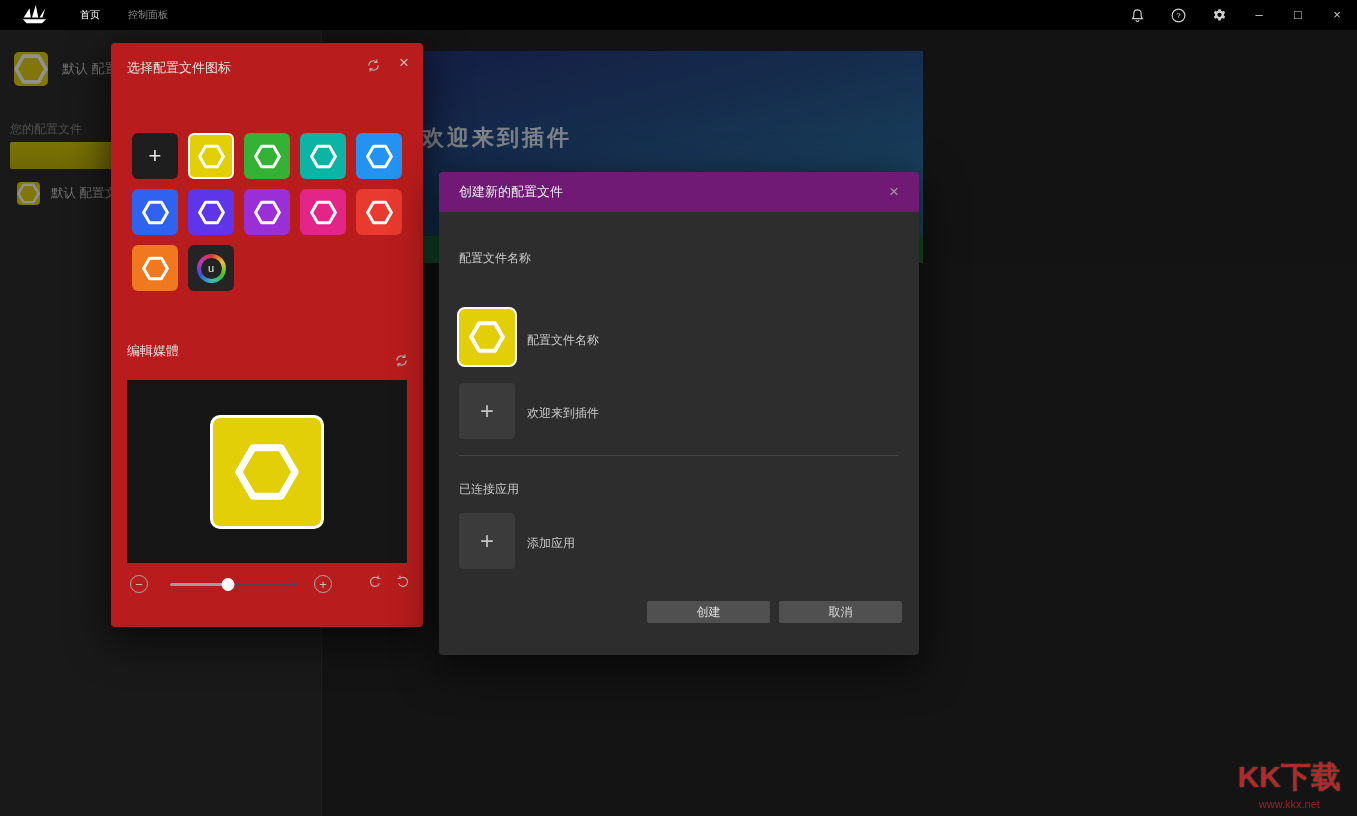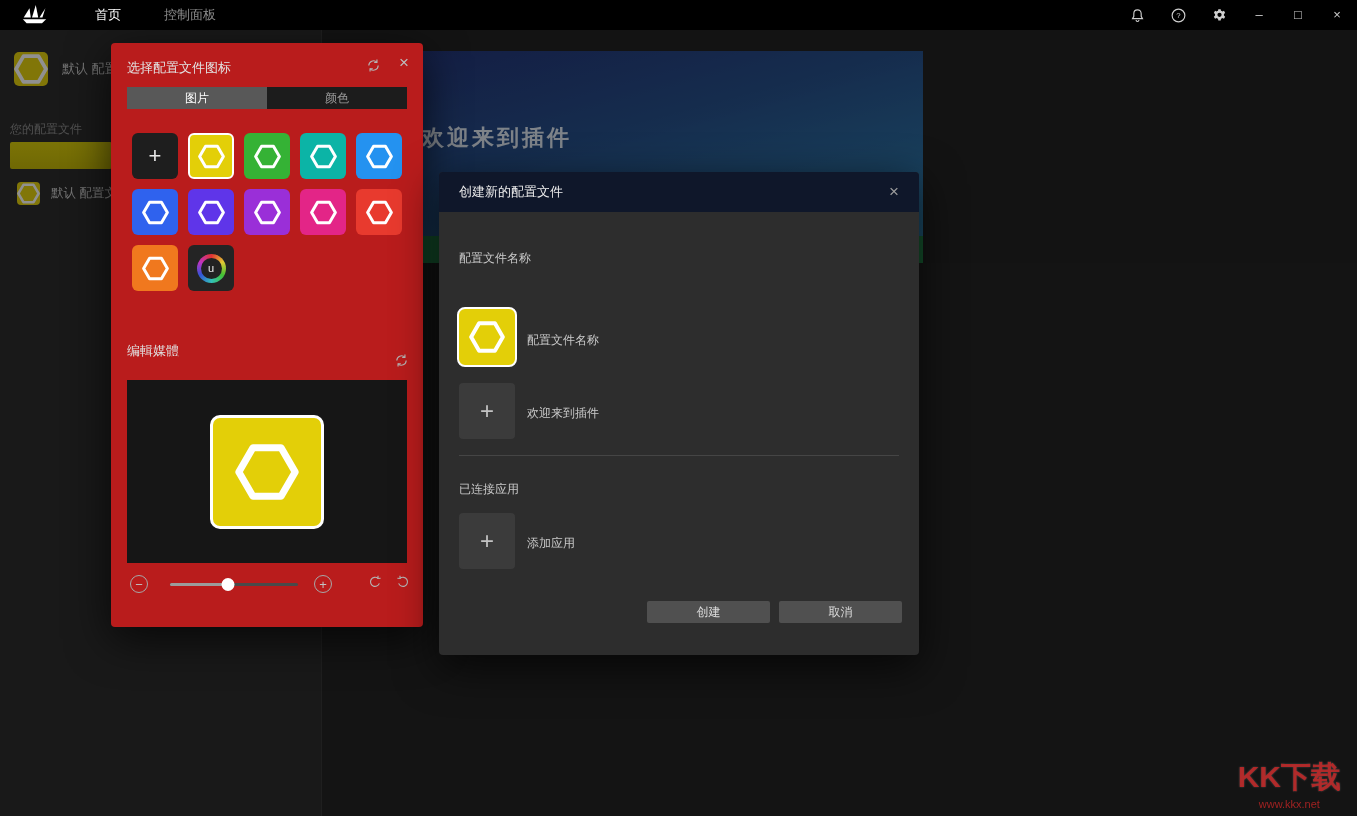--- a/index.html
+++ b/index.html
@@ -2,21 +2,21 @@
 <html><head>
 <meta charset="utf-8">
 <style>
   *{box-sizing:border-box;margin:0;padding:0}
   html,body{width:1357px;height:816px}
   body{position:relative;overflow:hidden;background:#1c1c1c;font-family:"Liberation Sans",sans-serif;color:#ddd}
 
   
   .titlebar{position:absolute;top:0;left:0;width:100%;height:30px;background:#000;z-index:40;display:flex;align-items:center}
   .logo{margin-left:22px;display:flex;align-items:center}
-  .nav-item{font-size:13px;margin-left:43px;cursor:default}
+  .nav-item{font-size:10px;margin-left:28px;cursor:default}
   .nav-item.active{color:#fff}
   .nav-item.idle{color:#8d8d8d}
   .tb-right{margin-left:auto;display:flex;align-items:center;gap:23px;margin-right:12px}
   .tb-icon{width:18px;height:18px;display:flex;align-items:center;justify-content:center}
   .win-ctl{font-size:13px;color:#ccc;width:16px;text-align:center;line-height:30px}
 
   
   .app-bg{position:absolute;left:0;top:30px;right:0;bottom:0;z-index:0}
   .sidebar{position:absolute;left:0;top:0;width:322px;bottom:0;background:#272727;border-right:1px solid #323232}
   .sb-profile-row{position:absolute;left:14px;top:22px;display:flex;align-items:center;gap:14px}
@@ -63,21 +63,21 @@
   .minus-btn{left:3px;top:4px}
   .plus-btn{left:187px;top:4px}
   .slider{position:absolute;left:43px;top:12px;width:128px;height:3px;background:#4a4a4a;border-radius:2px;cursor:pointer}
   .slider-fill{height:100%;background:#9c9c9c;border-radius:2px}
   .slider-thumb{position:absolute;top:-5px;width:13px;height:13px;border-radius:50%;background:#fff;transform:translateX(-50%);cursor:grab}
   .rotate-left{position:absolute;left:240px;top:3px;cursor:pointer}
   .rotate-right{position:absolute;left:268px;top:3px;cursor:pointer}
 
   
   .create-dialog{position:absolute;left:439px;top:172px;width:480px;height:483px;background:#2d2d2d;border-radius:4px;z-index:10;box-shadow:0 12px 44px rgba(0,0,0,.7)}
-  .cd-header{height:40px;background:#0f172a;border-radius:4px 4px 0 0;display:flex;align-items:center;padding:4px 20px}
+  .cd-header{height:40px;background:#701a75;border-radius:4px 4px 0 0;display:flex;align-items:center;padding:4px 20px}
   .cd-title{font-size:13px;color:#ececec}
   .cd-close{margin-left:auto;font-size:17px;color:#9c9c9c;cursor:pointer}
   .cd-label{position:absolute;font-size:12px;color:#c9c9c9}
   .cd-name-label{left:20px;top:78px}
   .cd-input{position:absolute;left:18px;top:97px;width:446px;height:23px;background:#1e1e1e;border:1px solid #5c5c5c;color:#ececec;font-size:12px;padding:0 8px;font-family:"Liberation Sans",sans-serif}
   .cd-icon-tile{position:absolute;left:18px;top:135px;width:60px;height:60px;border:2px solid #fff;border-radius:8px;background:#e3cf08;display:flex;align-items:center;justify-content:center;cursor:pointer}
   .cd-icon-tile svg{width:36px;height:36px}
   .cd-icon-label{left:88px;top:160px}
   .cd-plus-tile{position:absolute;width:56px;height:56px;background:#3b3b3b;border-radius:4px;color:#c3c3c3;font-size:24px;font-weight:300;display:flex;align-items:center;justify-content:center;cursor:pointer}
   .cd-bg-tile{left:20px;top:211px}
@@ -172,24 +172,20 @@
         <g fill="none" stroke="#b5b5b5" stroke-width="1.8">
           <path d="M4.5 12a7.5 7.5 0 0 1 12.8-5.3"></path>
           <path d="M19.5 12a7.5 7.5 0 0 1-12.8 5.3"></path>
           <path d="M17.5 2.5v4.4h-4.4"></path>
           <path d="M6.5 21.5v-4.4h4.4"></path>
         </g>
       </svg>
   </span>
   <span class="ip-close">×</span>
 
-  <div class="ip-tabs">
-    <div class="ip-tab active">图片</div>
-    <div class="ip-tab inactive">颜色</div>
-  </div>
 
   <div class="icon-grid" id="icon-grid">
       <div class="tile add-tile">+</div>
       <div class="tile selected" style="background: rgb(227, 207, 8);">
         <svg viewBox="0 0 100 100">
           <polygon points="28,12 72,12 94,50 72,88 28,88 6,50" fill="none" stroke="#fff" stroke-width="11" stroke-linejoin="round"></polygon>
         </svg>
       </div>
       <div class="tile" style="background: rgb(53, 178, 53);">
         <svg viewBox="0 0 100 100">

